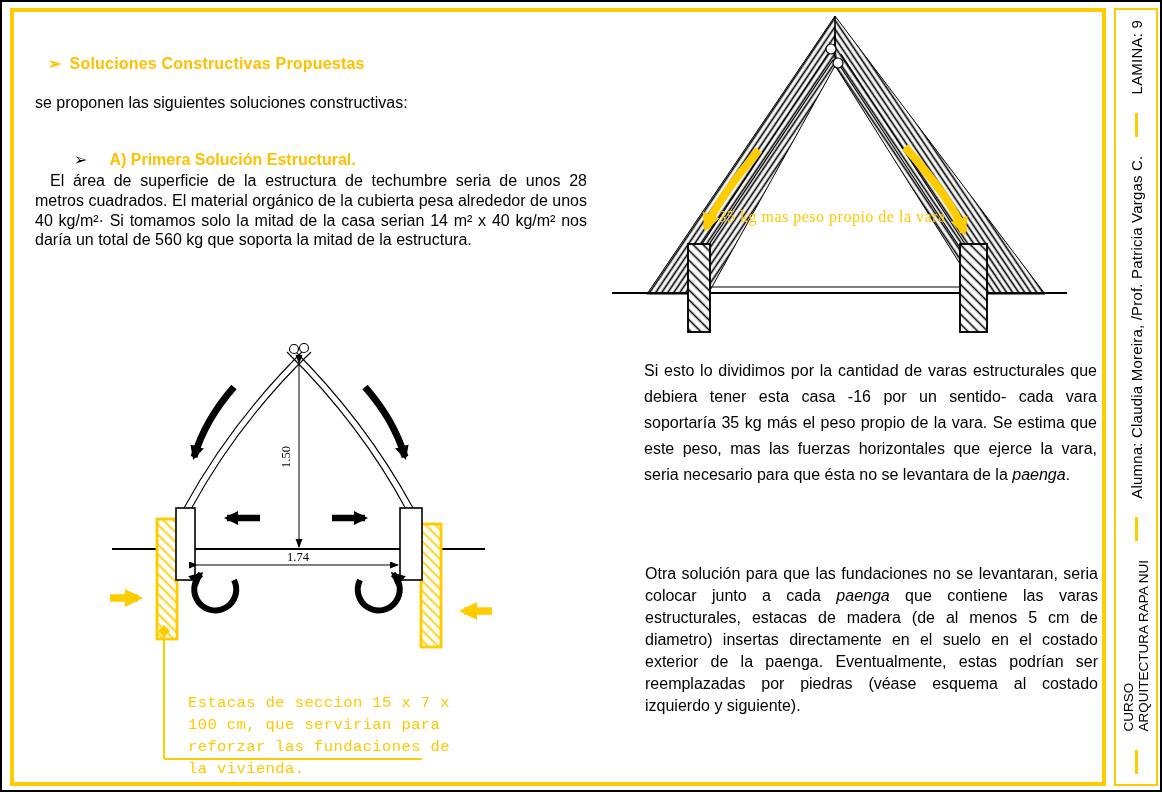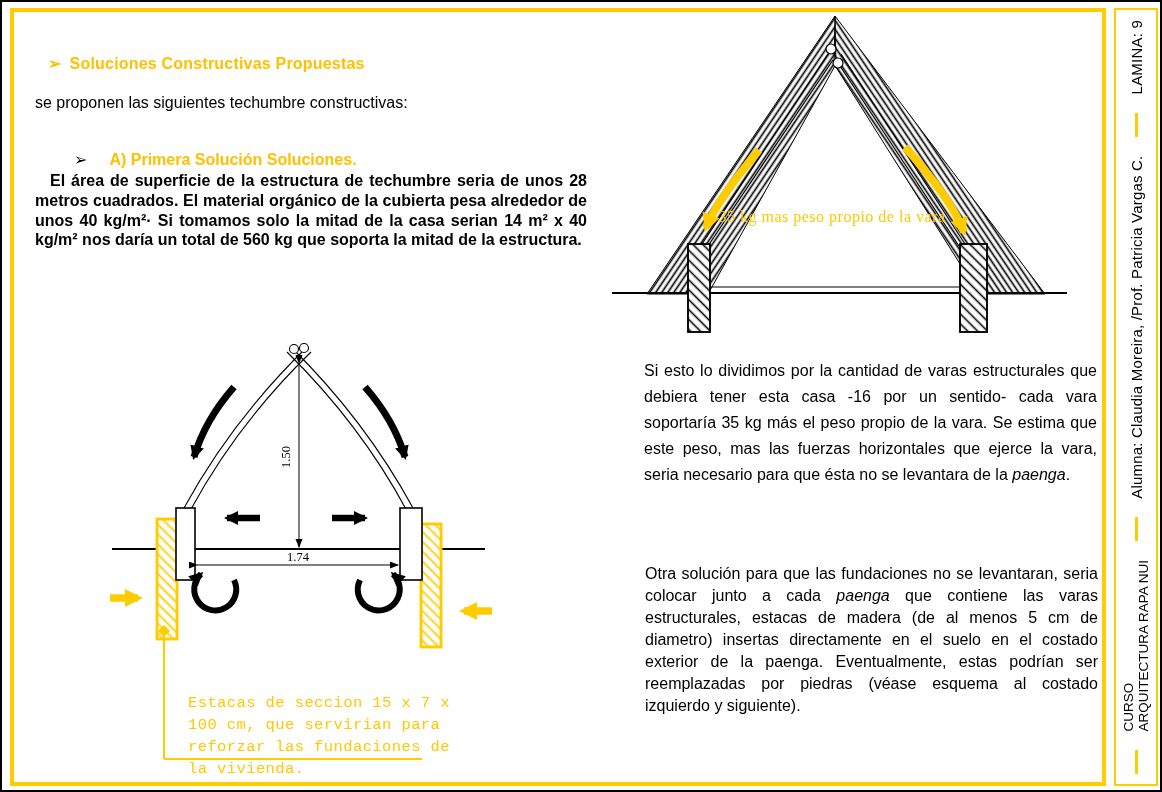--- a/index.html
+++ b/index.html
@@ -28,46 +28,46 @@
   
   .h1{position:absolute;left:46px;top:52px;width:620px;font-size:16px;font-weight:bold;
     color:var(--heading);letter-spacing:.2px;}
   .h1 .bullet{color:var(--heading);margin-right:8px;}
   .intro{position:absolute;left:33px;top:90px;width:552px;font-size:16px;line-height:21px;}
   .intro .line1{text-indent:30px;}
   .h2{position:absolute;left:72px;top:148px;font-size:16px;font-weight:bold;}
   .h2 .bullet{color:#000;margin-right:22px;font-weight:normal;}
   .h2 .label{color:var(--heading);}
   .para{font-size:16px;line-height:19.8px;text-align:justify;}
-  #para-area{position:absolute;left:33px;top:169px;width:552px;text-indent:15px;font-weight:bold;}
+  #para-area{position:absolute;left:33px;top:169px;width:552px;text-indent:15px;}
   #para-varas{position:absolute;left:642px;top:356px;width:453px;line-height:26px;}
   #para-fund{position:absolute;left:643px;top:561px;width:453px;line-height:22px;}
   .caption{position:absolute;left:186px;top:690px;width:268px;
     font-family:Liberation Mono, monospace;font-size:15.5px;line-height:22px;
     color:var(--caption);letter-spacing:.4px;}
   svg{position:absolute;}
   svg text{font-family:"Liberation Serif",serif;}
 </style>
 </head>
 <body>
 
 <div id="page">
 
   <div class="main-frame"></div>
 
   <div class="h1">
     <span class="bullet">➢</span><span>Soluciones Constructivas Propuestas</span>
   </div>
 
   <div class="intro">
-    <div>se proponen las siguientes techumbre constructivas:</div>
+    <div>se proponen las siguientes soluciones constructivas:</div>
   </div>
 
   <div class="h2">
-    <span class="bullet">➢</span><span class="label">A) Primera Solución Soluciones.</span>
+    <span class="bullet">➢</span><span class="label">A) Primera Solución Estructural.</span>
   </div>
 
   <div id="para-area" class="para">El área de superficie de la estructura de techumbre seria de unos  28 metros cuadrados. El material orgánico de la cubierta pesa alrededor de unos 40 kg/m²· Si tomamos solo la mitad de la casa serian 14 m² x 40 kg/m² nos daría un total de 560 kg que soporta la mitad de la estructura.</div>
 
   <div id="para-varas" class="para"><span>Si esto lo dividimos por la cantidad de varas estructurales que debiera tener esta casa -16 por un sentido- cada vara soportaría 35 kg más el peso propio de la vara. Se estima que este peso, mas las fuerzas horizontales que ejerce la vara, seria necesario para que ésta no se levantara de la </span><span style="font-style: italic;">paenga</span><span>.</span></div>
   <div id="para-fund" class="para"><span>Otra solución para que las fundaciones no se levantaran,  seria colocar junto a cada </span><span style="font-style: italic;">paenga</span><span> que contiene las varas estructurales, estacas de madera (de al menos 5 cm de diametro) insertas directamente en el suelo en el costado exterior de la paenga. Eventualmente, estas podrían ser reemplazadas por piedras (véase esquema al costado izquierdo y siguiente).</span></div>
 
   <svg style="left:600px;top:8px;" width="500" height="330" viewBox="0 0 500 330">
     <defs>
       <pattern id="hatchL" width="5" height="5" patternUnits="userSpaceOnUse" patternTransform="rotate(-56)">

